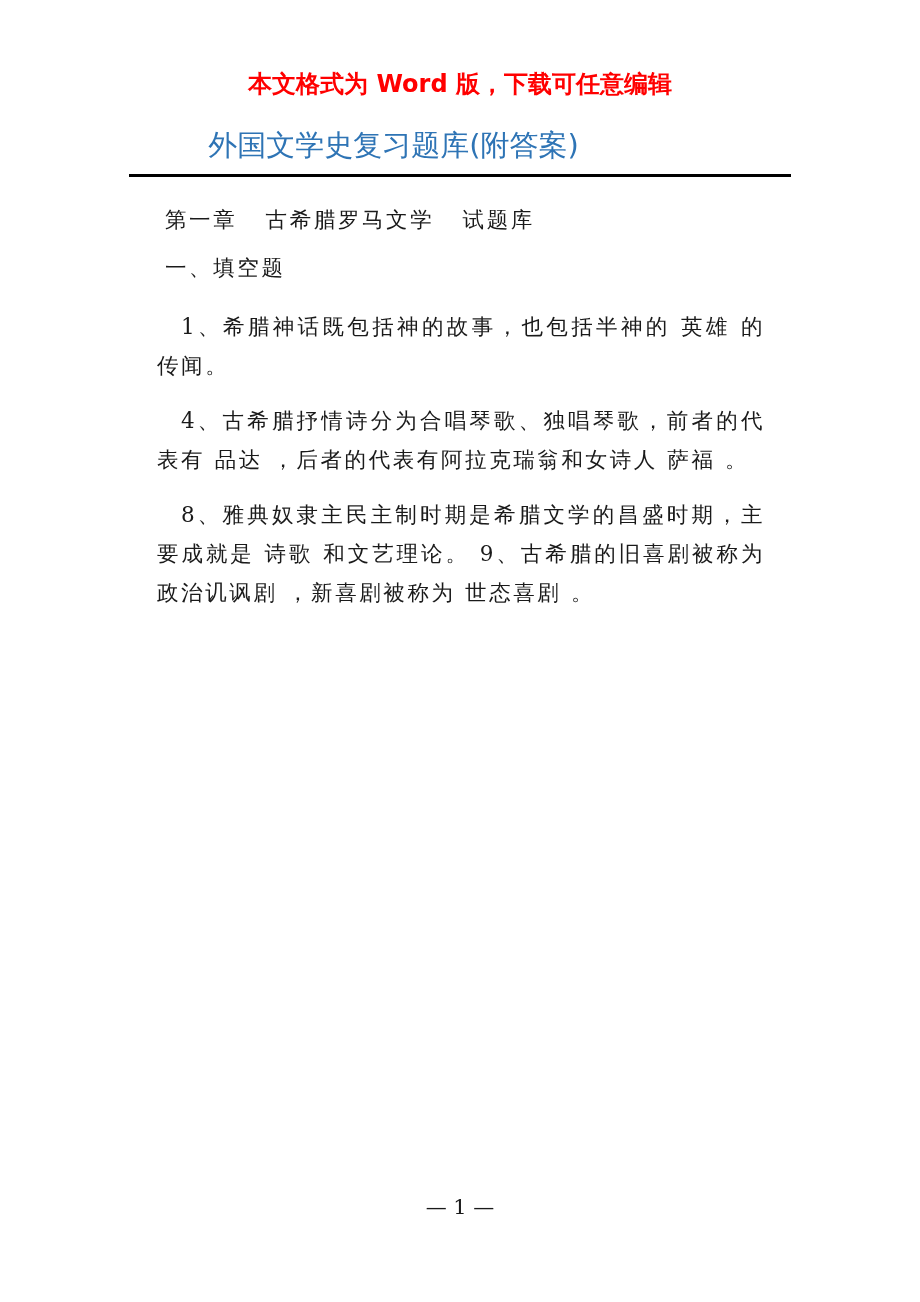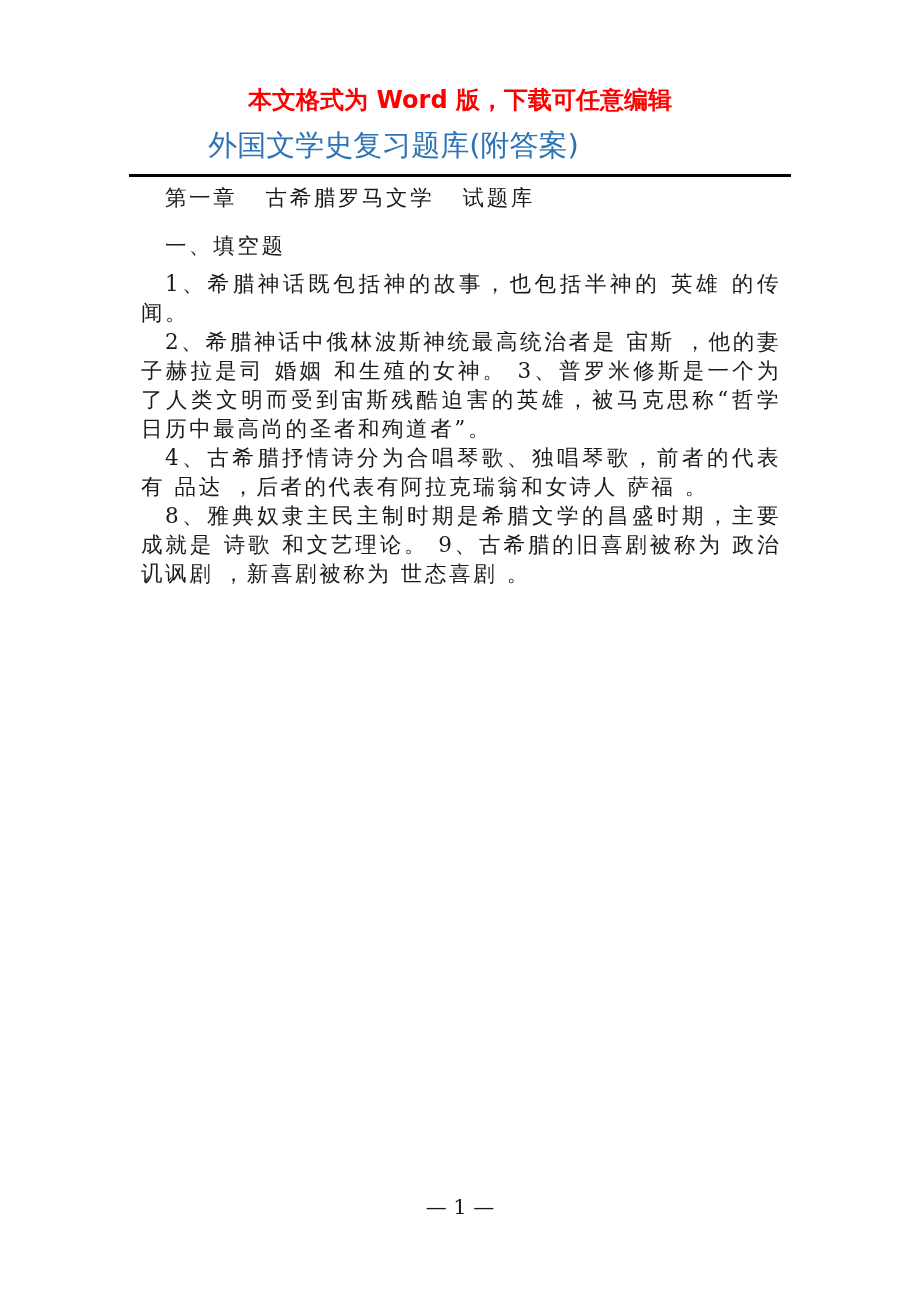--- a/index.html
+++ b/index.html
@@ -10,21 +10,21 @@
     body {
       width: 920px;
       height: 1302px;
       position: relative;
       overflow: hidden;
       font-family: "DejaVu Serif", "Liberation Serif", serif;
       color: #1a1a1a;
     }
     .banner {
       position: absolute;
-      top: 80px;
+      top: 64px;
       left: 0;
       width: 920px;
       text-align: center;
       font-family: "DejaVu Sans", "Liberation Sans", sans-serif;
       font-weight: bold;
       font-size: 24px;
       line-height: 40px;
       color: #ff0000;
       letter-spacing: 0px;
     }
@@ -42,28 +42,28 @@
     .rule {
       position: absolute;
       top: 174px;
       left: 129px;
       width: 662px;
       height: 3px;
       background: #000000;
     }
     .content {
       position: absolute;
-      top: 174px;
+      top: 196px;
       left: 141px;
       width: 640px;
     }
     .para {
-      margin: 0;
+      margin: 16px;
       font-size: 21.5px;
-      line-height: 29px;
+      line-height: 39px;
       text-align: justify;
       text-indent: 24px;
       letter-spacing: 2.6px;
     }
     .heading {
       margin: 0;
       font-size: 21.5px;
       line-height: 47.5px;
       text-indent: 24px;
       letter-spacing: 2.6px;
@@ -85,18 +85,17 @@
 <body>
 
 <div class="banner">本文格式为 Word 版，下载可任意编辑</div>
 <div class="doc-title">外国文学史复习题库(附答案)</div>
 <div class="rule"></div>
 
 <div class="content">
   <p class="heading">第一章   古希腊罗马文学   试题库</p>
   <p class="heading">一、填空题</p>
   <p class="para">1、希腊神话既包括神的故事，也包括半神的  英雄 的传闻。</p>
-  <p class="para">2、希腊神话中俄林波斯神统最高统治者是 宙斯 ，他的妻子赫拉是司 婚姻 和生殖的女神。 3、普罗米修斯是一个为了人类文明而受到宙斯残酷迫害的英雄，被马克思称“哲学日历中最高尚的圣者和殉道者”。</p>
   <p class="para">4、古希腊抒情诗分为合唱琴歌、独唱琴歌，前者的代表有 品达 ，后者的代表有阿拉克瑞翁和女诗人 萨福 。</p>
   <p class="para">8、雅典奴隶主民主制时期是希腊文学的昌盛时期，主要成就是 诗歌 和文艺理论。 9、古希腊的旧喜剧被称为 政治讥讽剧 ，新喜剧被称为 世态喜剧 。</p>
 </div>
 
 <div class="page-number">— 1 —</div>
 
 </body></html>

